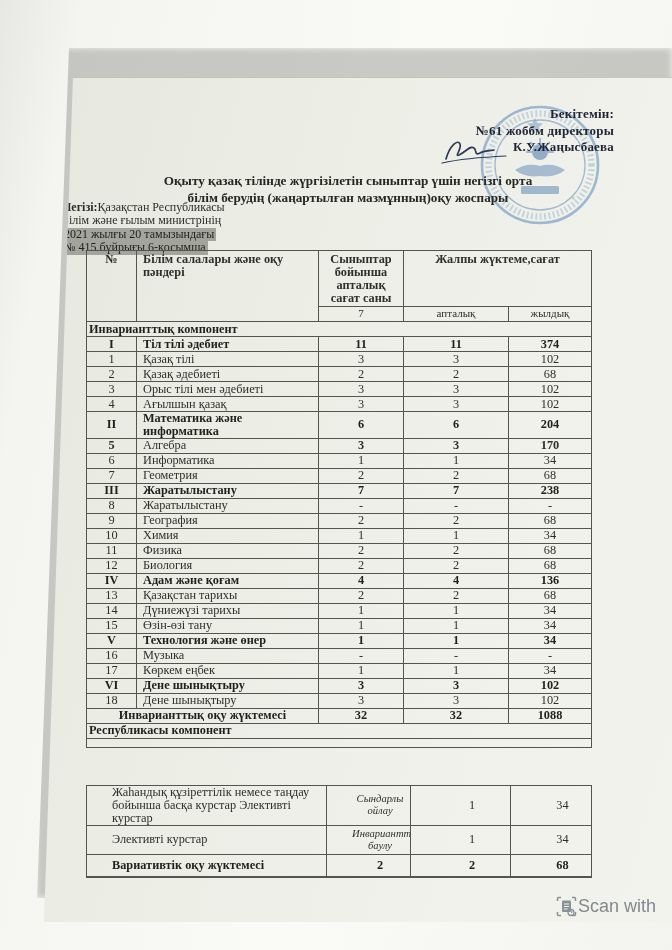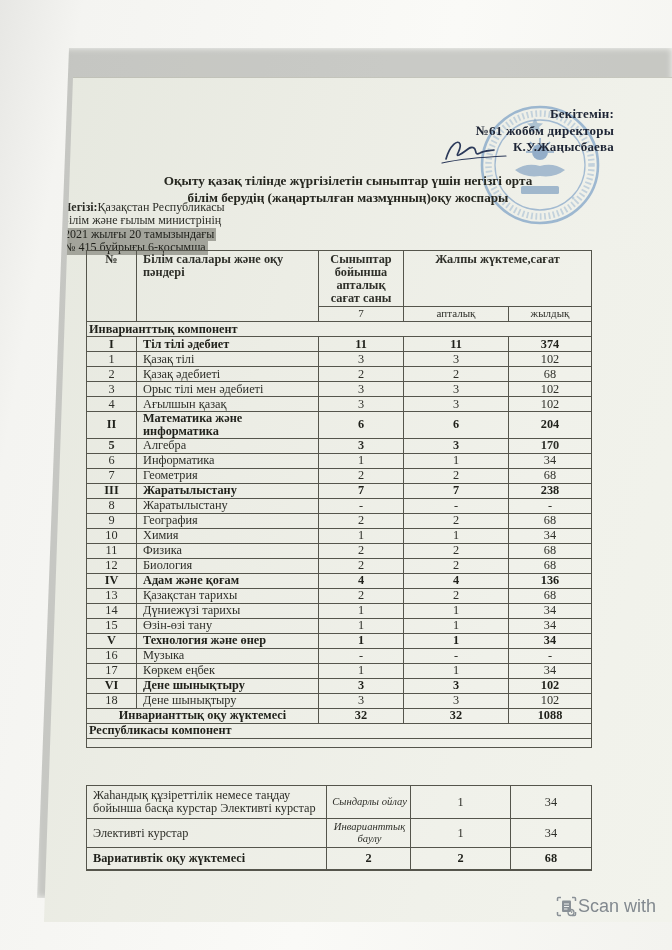--- a/index.html
+++ b/index.html
@@ -48,21 +48,21 @@
   .top { vertical-align:top; padding-top:2px; }
   .reg { font-weight:normal; font-size:11px; }
   .sec td { font-weight:bold; color:#1f201a; }
   .bv td { font-weight:bold; }
   .bv td.name { font-weight:normal; }
   .section-head { font-weight:bold; text-align:left; color:#1f201a; }
   .total-row td { font-weight:bold; color:#1f201a; }
   .spacer td { height:9px; }
   .thin td { height:5px; }
   .course { font-style:italic; font-size:10.6px; text-align:center; padding-left:4px; line-height:1.15; }
-  .var-table td { height:auto; }
+  .var-table td { height:auto;padding-left:25px; }
   .var-table .r1 td { height:33px; }
   .var-table .r2 td { height:29px; }
   .var-table .r3 td { height:22px; }
   .var-table .r4 td { height:28px; }
 
   
   .watermark { position:absolute; left:556px; top:896px; display:flex; align-items:center; gap:1px;
                font-family:"Liberation Sans", sans-serif; font-size:18px; color:#82898f; }
 </style>
 </head>

